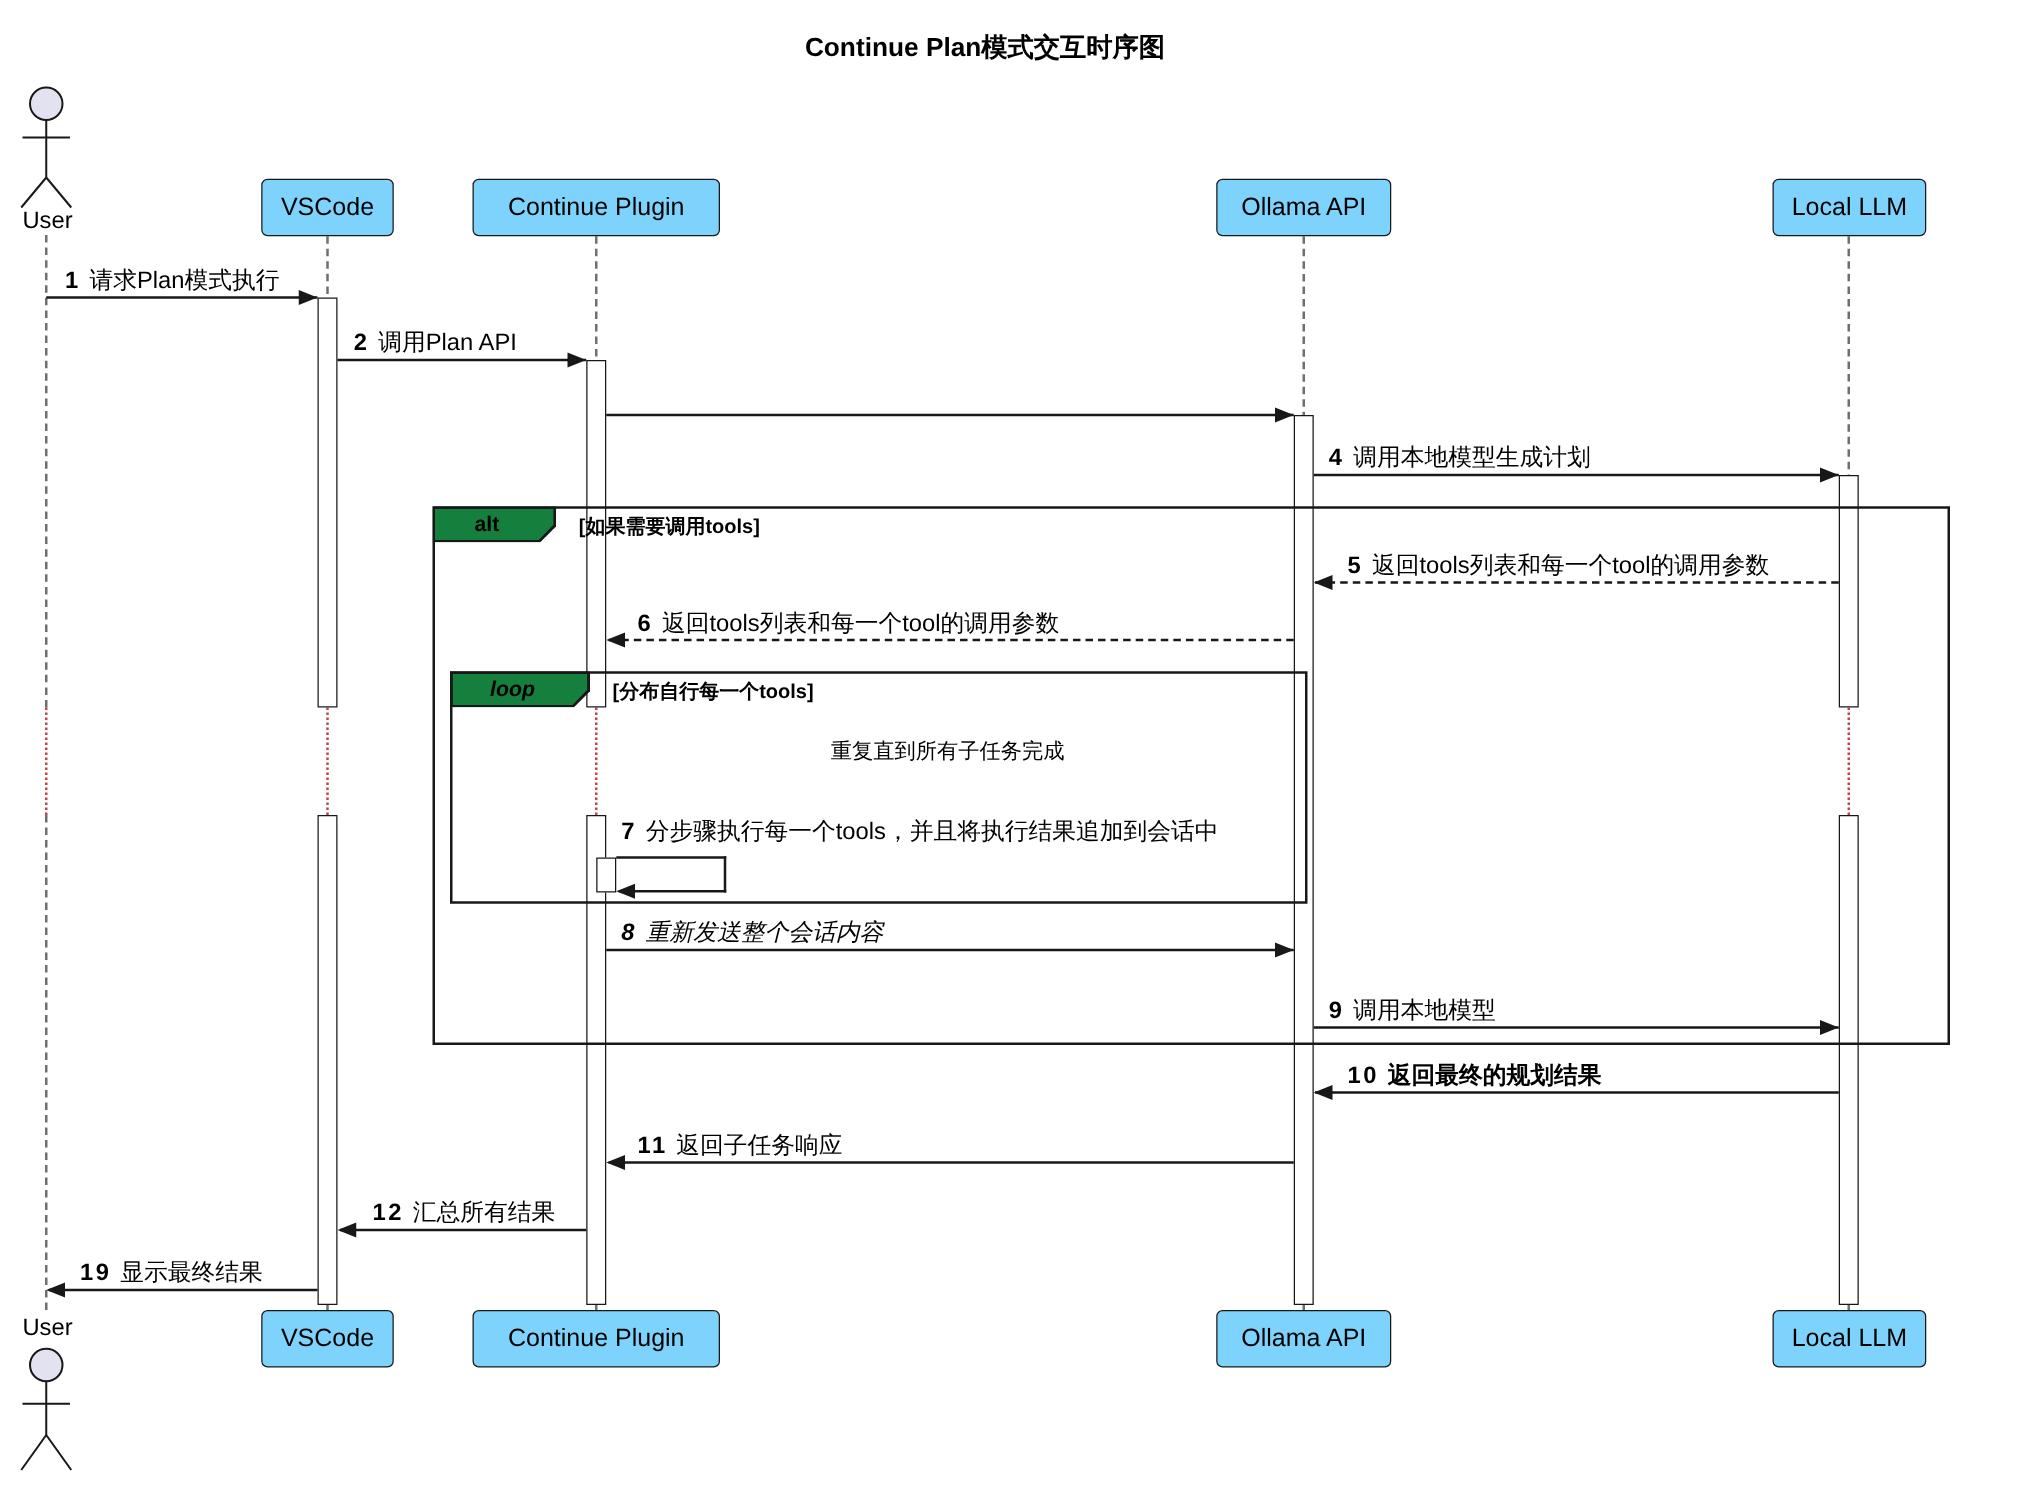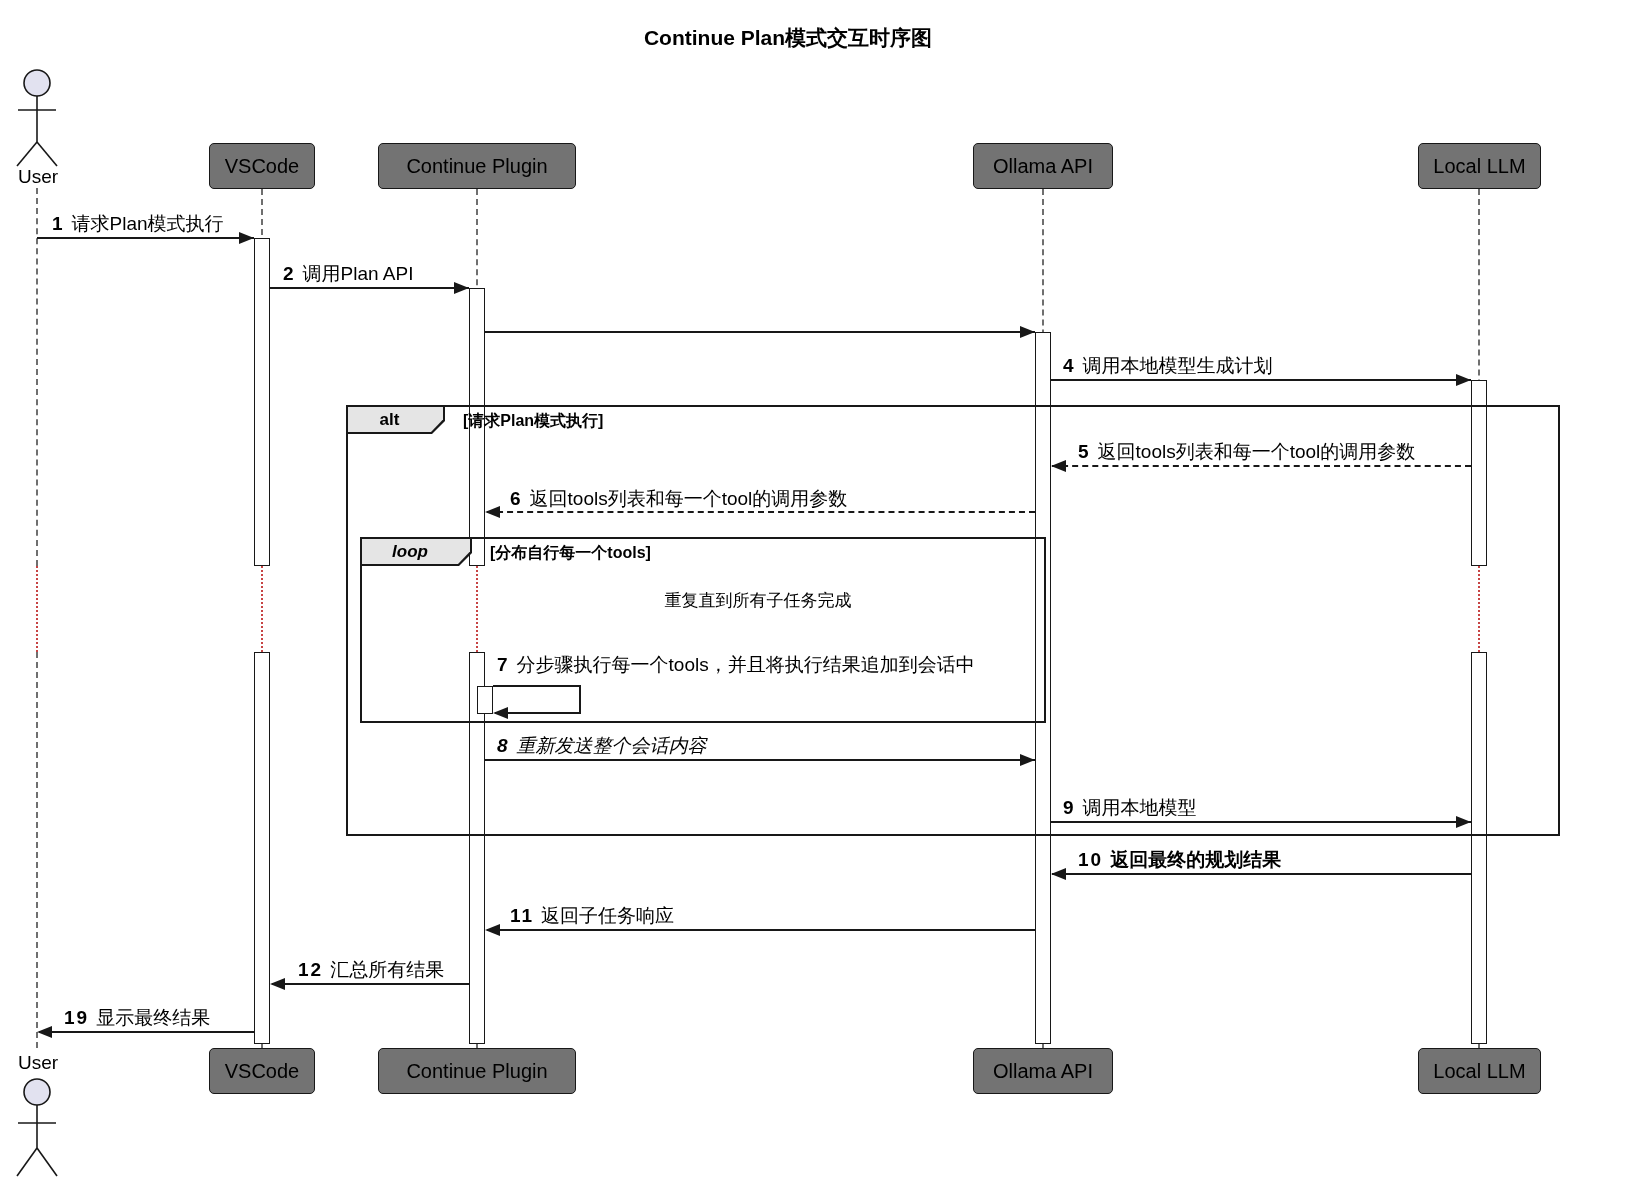--- a/index.html
+++ b/index.html
@@ -7,21 +7,21 @@
     position:relative; width:1633px; height:1192px; background:#ffffff;
     font-family:"Liberation Sans","DejaVu Sans",sans-serif; color:#000;
     overflow:hidden;
   }
   .title {
     position:absolute; top:24px; left:0; width:1576px; text-align:center;
     font-size:21px; font-weight:bold; z-index:6;
   }
   
   .pbox {
-    position:absolute; height:46px; background:#737373; border:1.6px solid #181818;
+    position:absolute; height:46px; background:#7dd3fc; border:1.6px solid #181818;
     border-radius:5px; display:flex; align-items:center; justify-content:center;
     font-size:20px; box-sizing:border-box; z-index:6; white-space:nowrap;
   }
   #vscode-top    { left:209px;  top:143px;  width:106px; }
   #cp-top        { left:378px;  top:143px;  width:198px; }
   #ollama-top    { left:973px;  top:143px;  width:140px; }
   #llm-top       { left:1418px; top:143px;  width:123px; }
   #vscode-bottom { left:209px;  top:1048px; width:106px; }
   #cp-bottom     { left:378px;  top:1048px; width:198px; }
   #ollama-bottom { left:973px;  top:1048px; width:140px; }
@@ -64,21 +64,21 @@
 
   
   .frag { position:absolute; border:2px solid #181818; box-sizing:border-box; background:transparent; z-index:3; }
   #alt-box  { left:346px; top:405px; width:1214px; height:431px; }
   #loop-box { left:360px; top:537px; width:686px;  height:186px; }
   .frag-head {
     position:absolute; background:#181818; z-index:5;
     clip-path:polygon(0 0, 100% 0, 100% 55%, calc(100% - 13px) 100%, 0 100%);
   }
   .frag-head-inner {
-    position:absolute; left:2px; top:2px; right:2px; bottom:2px; background:#e5e5e5;
+    position:absolute; left:2px; top:2px; right:2px; bottom:2px; background:#15803d;
     clip-path:polygon(0 0, 100% 0, 100% 50%, calc(100% - 12px) 100%, 0 100%);
     display:flex; align-items:center; justify-content:center;
   }
   #alt-head  { left:346px; top:405px; width:99px;  height:29px; }
   #loop-head { left:360px; top:537px; width:112px; height:29px;font-style:italic; }
   .frag-label { font-size:17px; font-weight:bold; padding-right:12px; }
   .frag-cond { position:absolute; font-size:16px; font-weight:bold; z-index:5; white-space:nowrap; }
   #alt-cond  { left:463px; top:411px; }
   #loop-cond { left:490px; top:543px; }
 
@@ -192,21 +192,21 @@
   <div class="bar" id="bar-ollama"></div>
   <div class="bar" id="bar-llm-a"></div>
   <div class="bar" id="bar-llm-b"></div>
 
   <div class="frag" id="alt-box"></div>
   <div class="frag-head" id="alt-head">
     <div class="frag-head-inner">
         <span class="frag-label">alt</span>
       </div>
   </div>
-  <div class="frag-cond" id="alt-cond">[请求Plan模式执行]</div>
+  <div class="frag-cond" id="alt-cond">[如果需要调用tools]</div>
 
   <div class="frag" id="loop-box"></div>
   <div class="frag-head" id="loop-head">
     <div class="frag-head-inner">
         <span class="frag-label">loop</span>
       </div>
   </div>
   <div class="frag-cond" id="loop-cond">[分布自行每一个tools]</div>
 
   <div class="delay-text">重复直到所有子任务完成</div>

